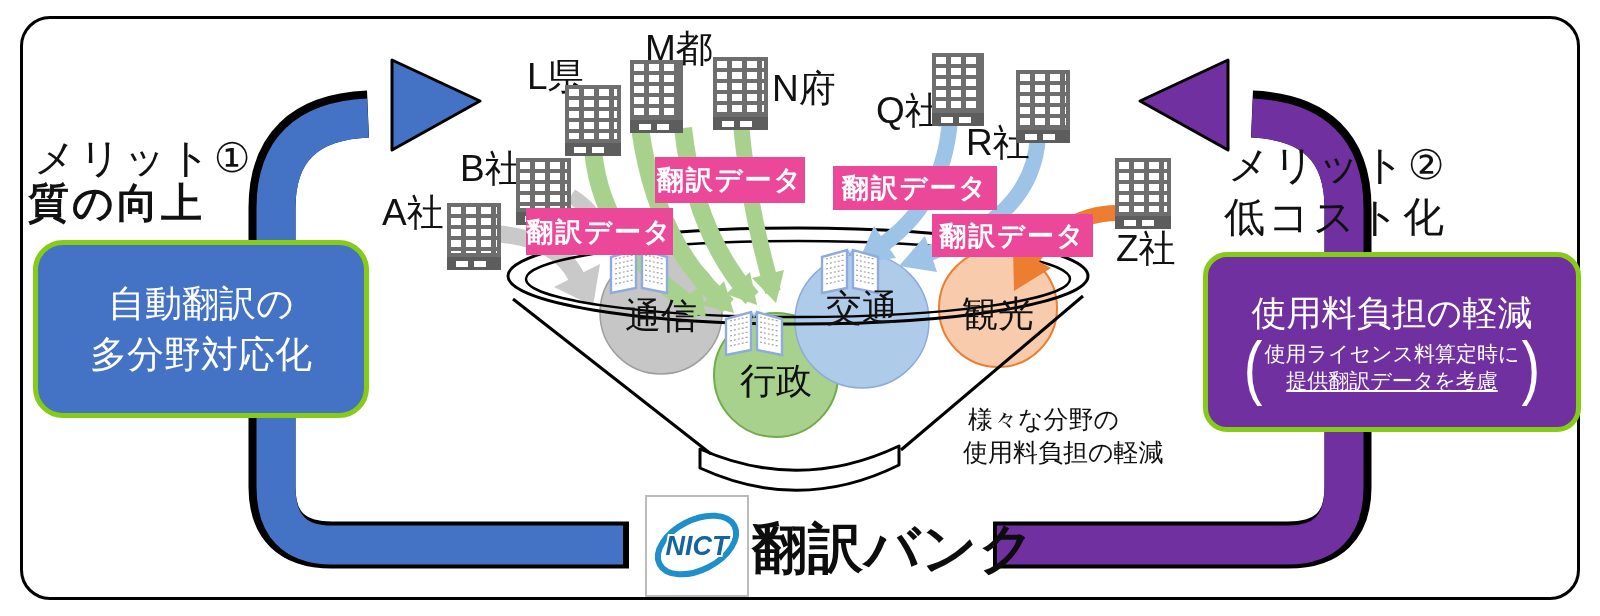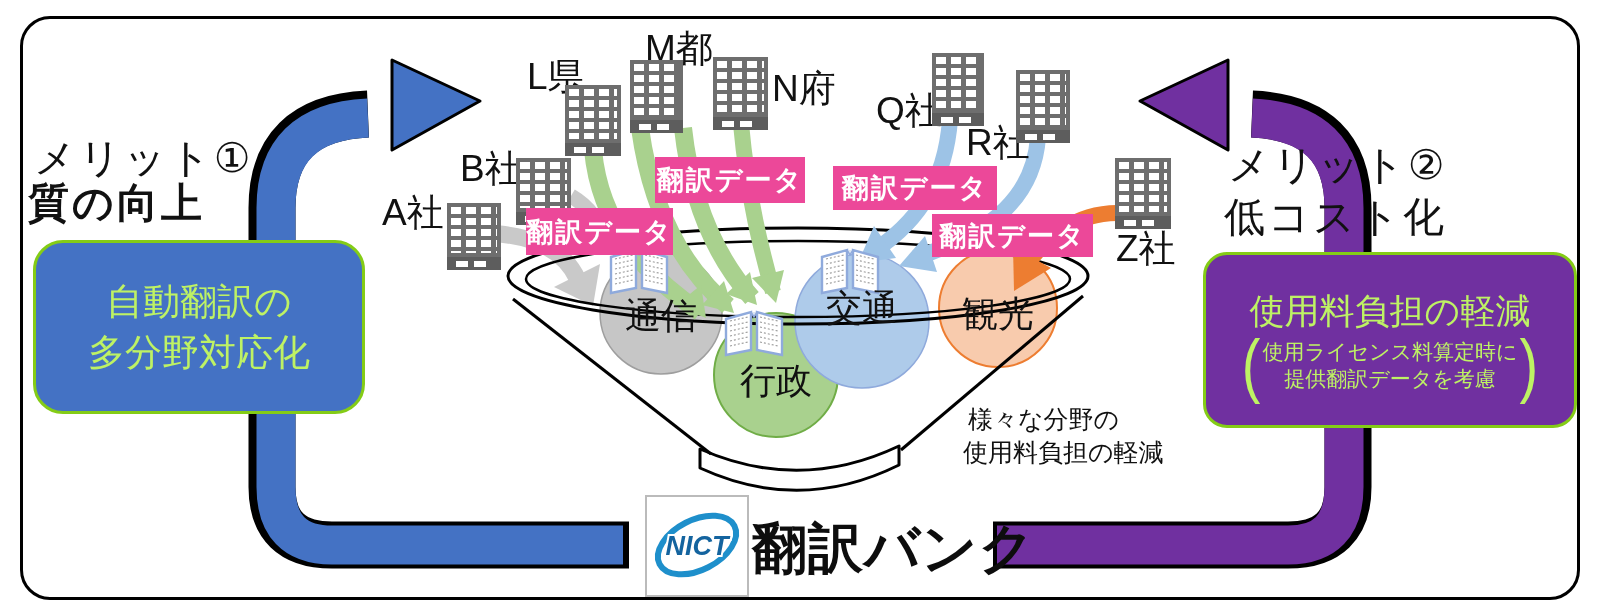--- a/index.html
+++ b/index.html
@@ -6,21 +6,21 @@
   body{
     width:1600px;height:616px;position:relative;background:#fff;overflow:hidden;
     font-family:"Liberation Sans","DejaVu Sans",sans-serif;color:#1a1a1a;
   }
   .abs{position:absolute;}
   
   .frame{left:20px;top:16px;width:1554px;height:578px;border:3px solid #000;border-radius:30px;}
   
   .merit-title{font-size:41px;line-height:50px;letter-spacing:3px;color:#111;white-space:nowrap;}
   
-  .merit-box{border:3px solid #84cc16;color:#bef264;text-align:center;display:flex;flex-direction:column;justify-content:center;align-items:center;}
+  .merit-box{border:5px solid #84cc16;color:#ffffff;text-align:center;display:flex;flex-direction:column;justify-content:center;align-items:center;}
   .merit-box.blue{background:#4472C4;border-radius:30px;}
   .merit-box.purple{background:#7030A0;border-radius:24px;}
   .merit-line{font-size:37px;line-height:1.38;white-space:nowrap;}
   .note-row{display:flex;align-items:center;justify-content:center;margin-top:2px;}
   .big-paren{font-size:56px;font-weight:400;line-height:1;transform:scaleY(1.25);margin:0 2px;}
   .note-lines{display:flex;flex-direction:column;}
   .note-line{font-size:21px;line-height:1.3;white-space:nowrap;}
   
   .bldg{position:absolute;}
   .bldg-body{
@@ -148,21 +148,21 @@
 </div>
 
 <div class="abs merit-title" style="left:1228px;top:140px;">メリット②</div>
 <div class="abs merit-title" style="left:1224px;top:192px;">低コスト化</div>
 <div class="abs merit-box purple" style="left:1203px;top:252px;width:368px;height:170px;">
   <div class="merit-line" style="font-size:35px;">使用料負担の軽減</div>
   <div class="note-row">
     <span class="big-paren">(</span>
     <span class="note-lines">
       <span class="note-line">使用ライセンス料算定時に</span>
-      <span class="note-line" style="text-align:center;">提供翻訳データを考慮</span>
+      <span class="note-line" style="text-align:center;text-decoration:underline;">提供翻訳データを考慮</span>
     </span>
     <span class="big-paren">)</span>
   </div>
 </div>
 
 <div class="abs src-label" style="left:382px;top:188px;">A社</div>
 <div class="bldg" style="left:447px;top:203px;width:54px;">
   <div class="bldg-body" style="height:46px;"></div>
     <div class="bldg-base"></div>
 </div>

